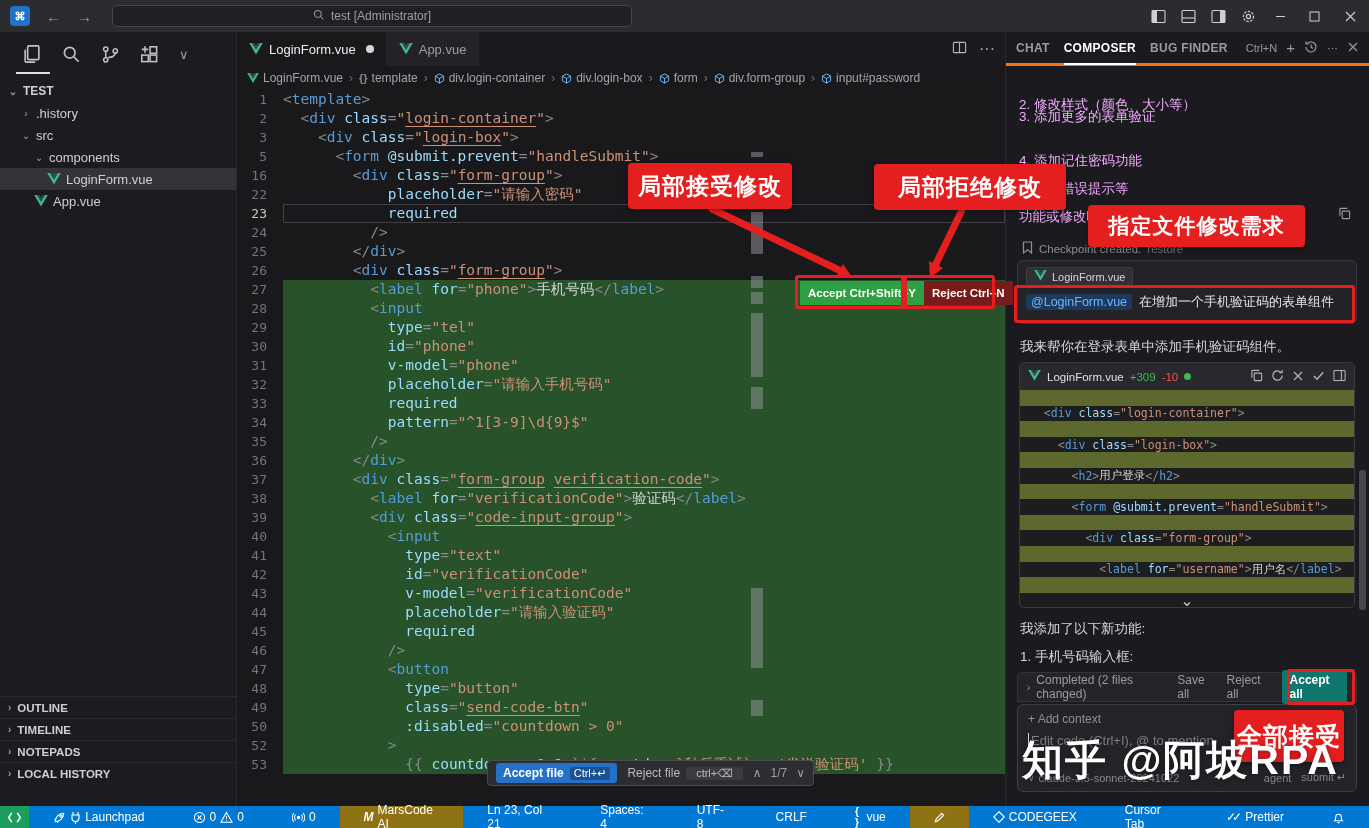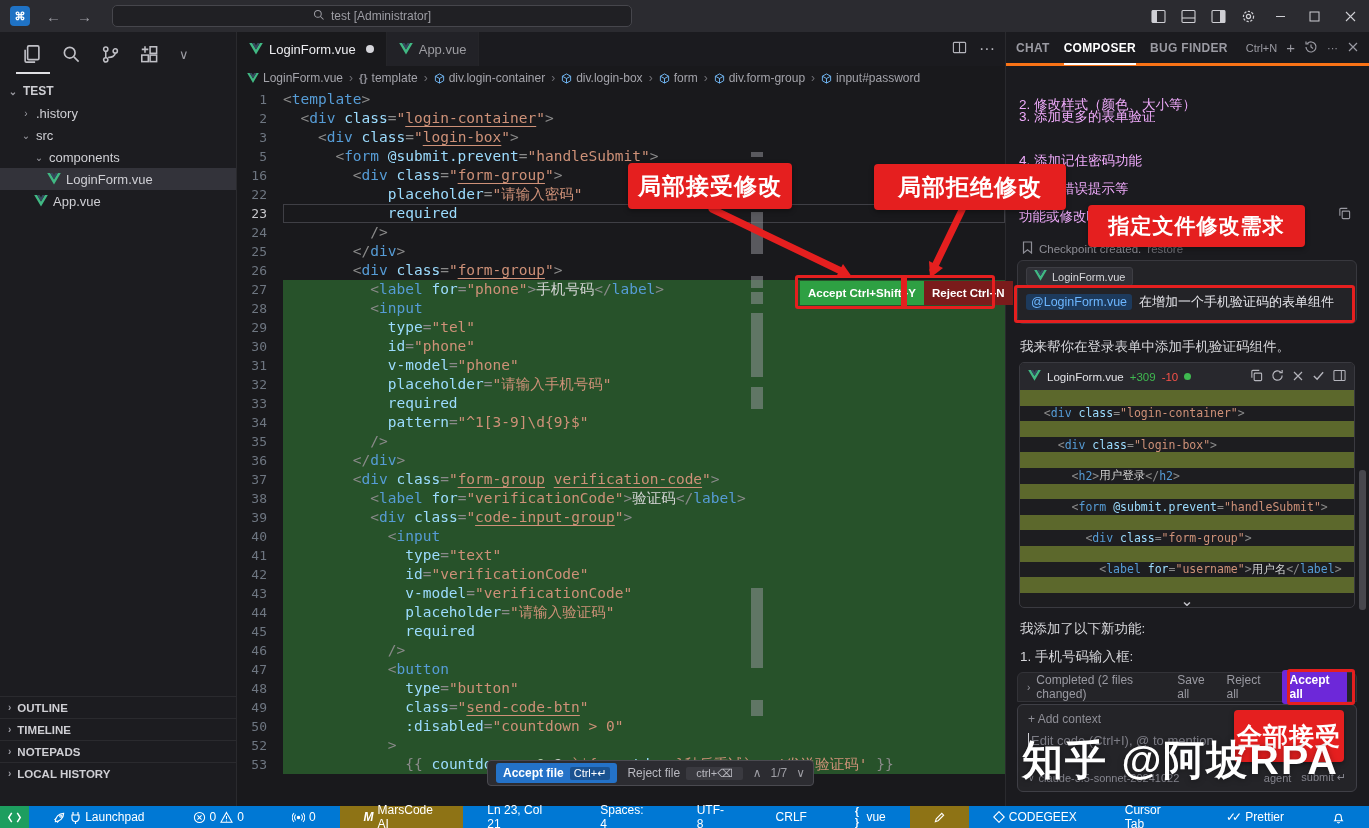--- a/index.html
+++ b/index.html
@@ -77,21 +77,21 @@
   .diff-card{position:absolute;left:13px;top:330px;width:336px;height:246px;background:#1d1d20;border:1px solid #3a3a40;border-radius:5px;overflow:hidden}
   .diff-head{height:27px;background:#28282d;display:flex;align-items:center;gap:6px;padding:0 8px;font-size:11.5px;color:#e0e0e4}
   .dh-add{color:#3fb950}.dh-del{color:#f85149}
   .dh-dot{width:7px;height:7px;border-radius:50%;background:#3fb950}
   .dh-icons{margin-left:auto;display:flex;gap:8px;color:#b5b5bc;align-items:center}
   .drow{height:15.6px;display:flex;align-items:center;font-family:"DejaVu Sans Mono",monospace;font-size:11.5px;white-space:pre;padding-left:10px}
   .drow.add{background:#5c682c}
   .diff-exp{height:16px;display:flex;align-items:center;justify-content:center;color:#c0c0c6}
   .done-row{position:absolute;left:11px;top:640px;width:340px;height:30px;background:#242428;border:1px solid #333338;border-radius:6px 6px 0 0;display:flex;align-items:center;padding:0 9px;gap:6px;font-size:12px;color:#9a9aa2}
   .done-right{margin-left:auto;display:flex;align-items:center;gap:12px}
-  .btn-accept-all{background:#6d28d9;color:#fff;border-radius:3px;padding:3px 8px;font-size:12px;font-weight:bold}
+  .btn-accept-all{background:#0f766e;color:#fff;border-radius:3px;padding:3px 8px;font-size:12px;font-weight:bold}
   .input-card{position:absolute;left:11px;top:672px;width:340px;height:88px;background:#242428;border:1px solid #3f3f46;border-radius:6px;padding:7px 10px}
   .addctx{font-size:12px;color:#8e8e96}
   .editline{margin-top:7px;font-size:13px;color:#7d7d86;display:flex;align-items:center}
   .caret{display:inline-block;width:1px;height:15px;background:#d0d0d6;margin-right:2px}
   .input-foot{position:absolute;left:10px;right:10px;bottom:7px;display:flex;align-items:center;font-size:11px;color:#85858e;gap:4px}
   .if-right{margin-left:auto;display:flex;gap:10px;align-items:center}
   .pscroll{position:absolute;left:353px;top:438px;width:7px;height:140px;background:#47474d;border-radius:3px}
   
   #statusbar{left:0;top:806px;width:1369px;height:22px;background:#0078d4;display:flex;align-items:center;color:#fff;font-size:12px;z-index:5}
   .sb-remote{width:30px;height:22px;background:#1d9e5f;display:flex;align-items:center;justify-content:center;font-weight:bold;font-size:11px}

